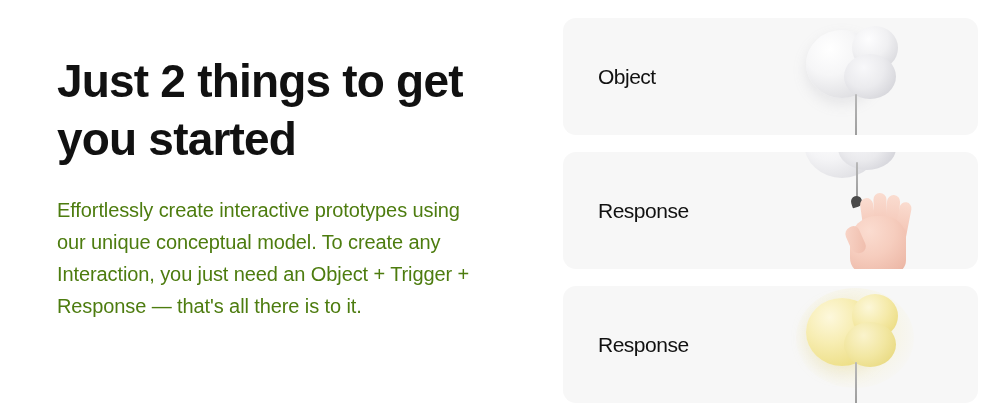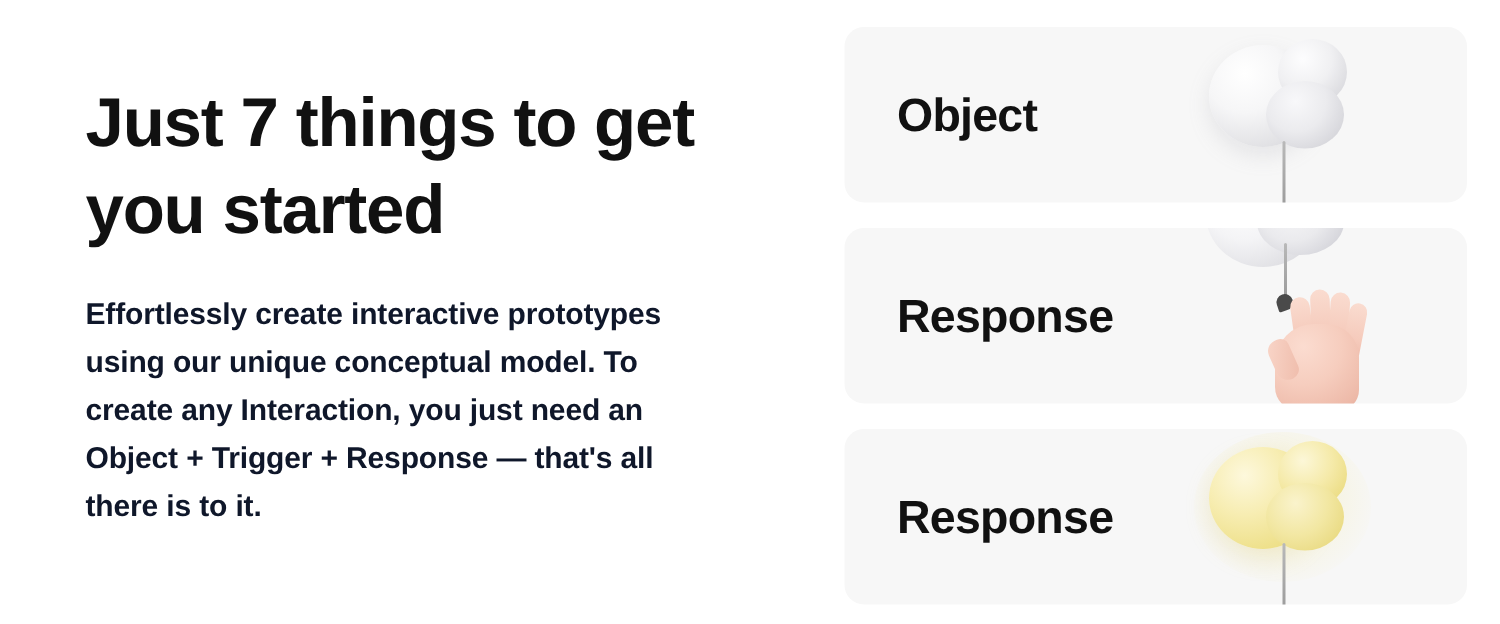--- a/index.html
+++ b/index.html
@@ -35,22 +35,22 @@
     letter-spacing: -0.8px;
     color: #111111;
     font-family: "Liberation Sans", sans-serif;
   }
   .body-copy {
     margin: 0;
     margin-top: 26px;
     width: 430px;
     font-size: 20px;
     line-height: 32px;
-    font-weight: 700;
-    color: #0f172a;
+    font-weight: 400;
+    color: #4d7c0f;
     letter-spacing: -0.1px;
   }
 
   
   .cards {
     position: absolute;
     left: 563px;
     top: 18px;
     width: 415px;
   }
@@ -64,22 +64,22 @@
     overflow: hidden;
   }
   .card:last-child {
     margin-bottom: 0;
   }
   .card-label {
     position: absolute;
     left: 35px;
     top: 50%;
     transform: translateY(-50%);
-    font-size: 31px;
-    font-weight: 700;
+    font-size: 21px;
+    font-weight: 400;
     letter-spacing: -0.5px;
     color: #111111;
     white-space: nowrap;
   }
 
   
   .art {
     position: absolute;
     right: 0;
     top: 0;
@@ -238,21 +238,21 @@
     top: 76px;
     height: 46px;
   }
 </style>
 </head>
 <body>
 
 <div class="page">
 
   <div class="left-col">
-    <h1 class="headline">Just 7 things to get you started</h1>
+    <h1 class="headline">Just 2 things to get you started</h1>
     <p class="body-copy">Effortlessly create interactive prototypes using our unique conceptual model. To create any Interaction, you just need an Object + Trigger + Response — that's all there is to it.</p>
   </div>
 
   <div class="cards">
 
     <div class="card">
       <div class="card-label">Object</div>
       <div class="art art-object">
         <div class="balloon">
           <div class="lobe b-main"></div>

